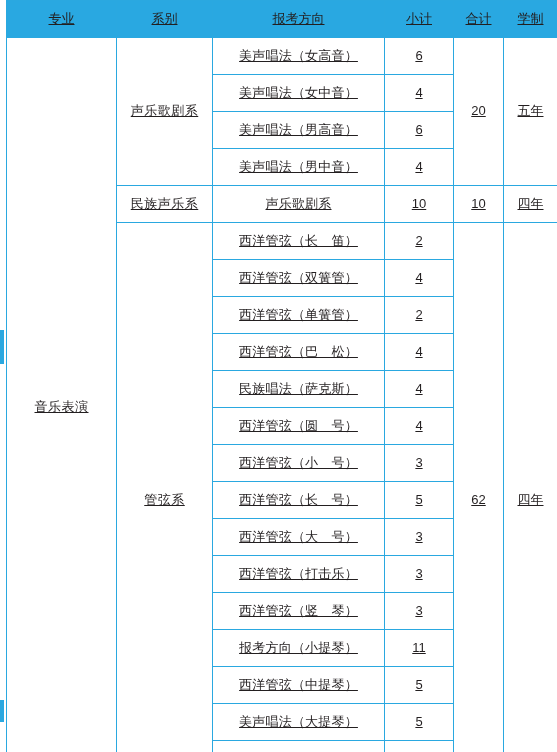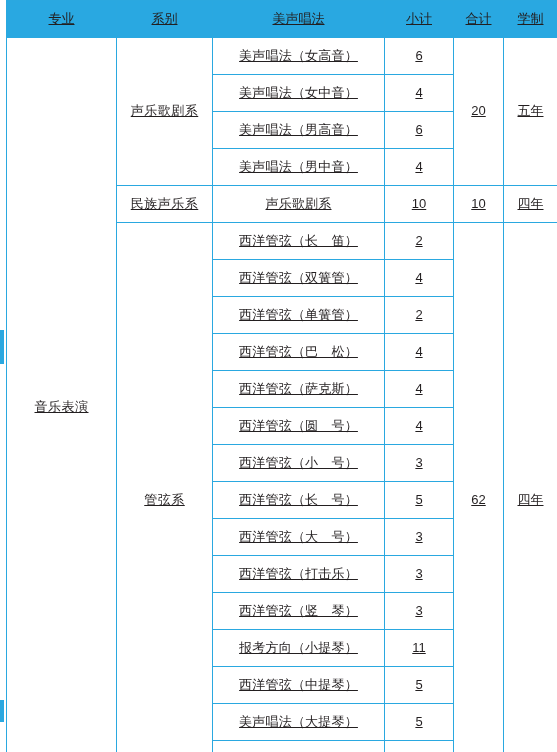--- a/index.html
+++ b/index.html
@@ -94,21 +94,21 @@
       <col class="c-dept">
       <col class="c-dir">
       <col class="c-sub">
       <col class="c-total">
       <col class="c-years">
     </colgroup>
     <thead>
       <tr>
         <th>专业</th>
         <th>系别</th>
-        <th>美声唱法</th>
+        <th>报考方向</th>
         <th>小计</th>
         <th>合计</th>
         <th>学制</th>
       </tr>
     </thead>
     <tbody id="tbody">
         <tr>
           <td class="major" rowspan="20">音乐表演</td>
           <td class="dept" rowspan="4">声乐歌剧系</td>
           <td class="dir">美声唱法（女高音）</td>
@@ -148,21 +148,21 @@
         </tr>
         <tr>
           <td class="dir">西洋管弦（单簧管）</td>
           <td class="num">2</td>
         </tr>
         <tr>
           <td class="dir">西洋管弦（巴　松）</td>
           <td class="num">4</td>
         </tr>
         <tr>
-          <td class="dir">西洋管弦（萨克斯）</td>
+          <td class="dir">民族唱法（萨克斯）</td>
           <td class="num">4</td>
         </tr>
         <tr>
           <td class="dir">西洋管弦（圆　号）</td>
           <td class="num">4</td>
         </tr>
         <tr>
           <td class="dir">西洋管弦（小　号）</td>
           <td class="num">3</td>
         </tr>

